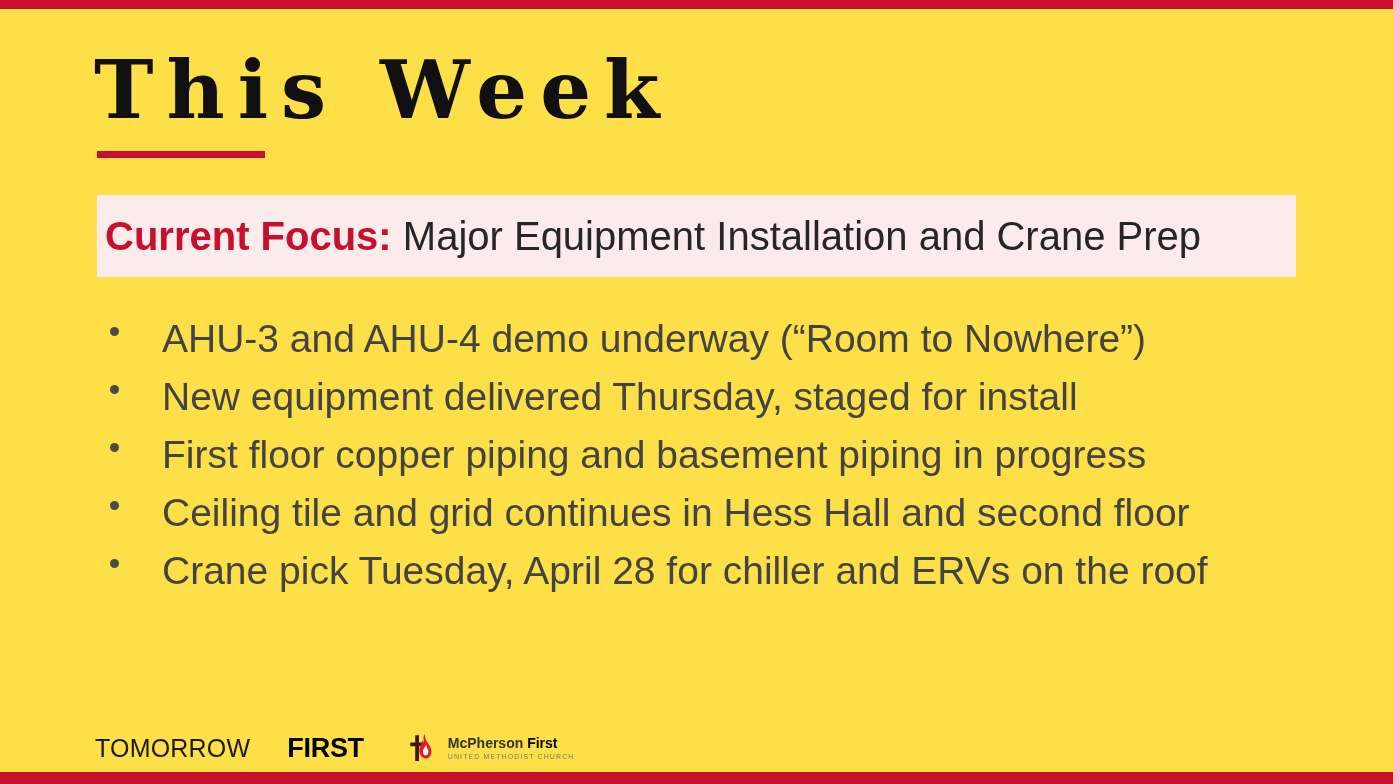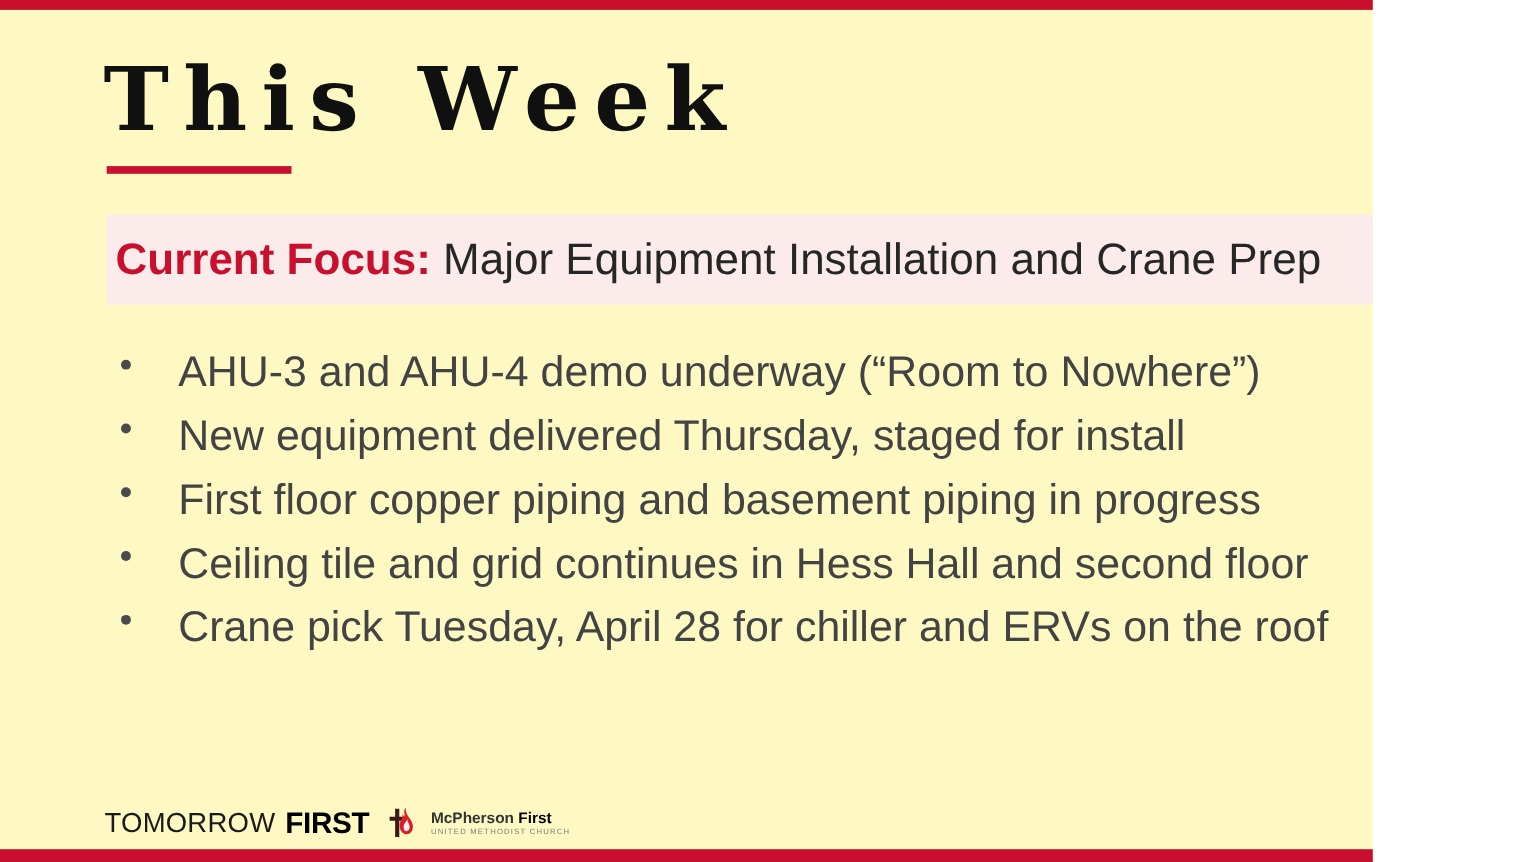--- a/index.html
+++ b/index.html
@@ -5,23 +5,23 @@
   html, body {
     margin: 0;
     padding: 0;
     background: #ffffff;
   }
   body {
     font-family: "Liberation Sans", sans-serif;
   }
   #slide {
     position: relative;
-    width: 1248px;
+    width: 1393px;
     height: 784px;
-    background: #fef9c3;
+    background: #fde047;
     overflow: hidden;
   }
 
   
   .bar-top {
     position: absolute;
     left: 0; top: 0;
     width: 1393px;
     height: 9px;
     background: #C8102E;
@@ -116,20 +116,21 @@
   }
 
   
   .footer {
     position: absolute;
     left: 95px;
     top: 730px;
     display: flex;
     align-items: center;
     height: 36px;
+    gap: 28px;
   }
   .logo-tomorrow {
     font-size: 25px;
     line-height: 28px;
     letter-spacing: 0.2px;
     color: #1A1A1A;
     font-weight: 400;
   }
   .logo-first {
     font-size: 27px;

